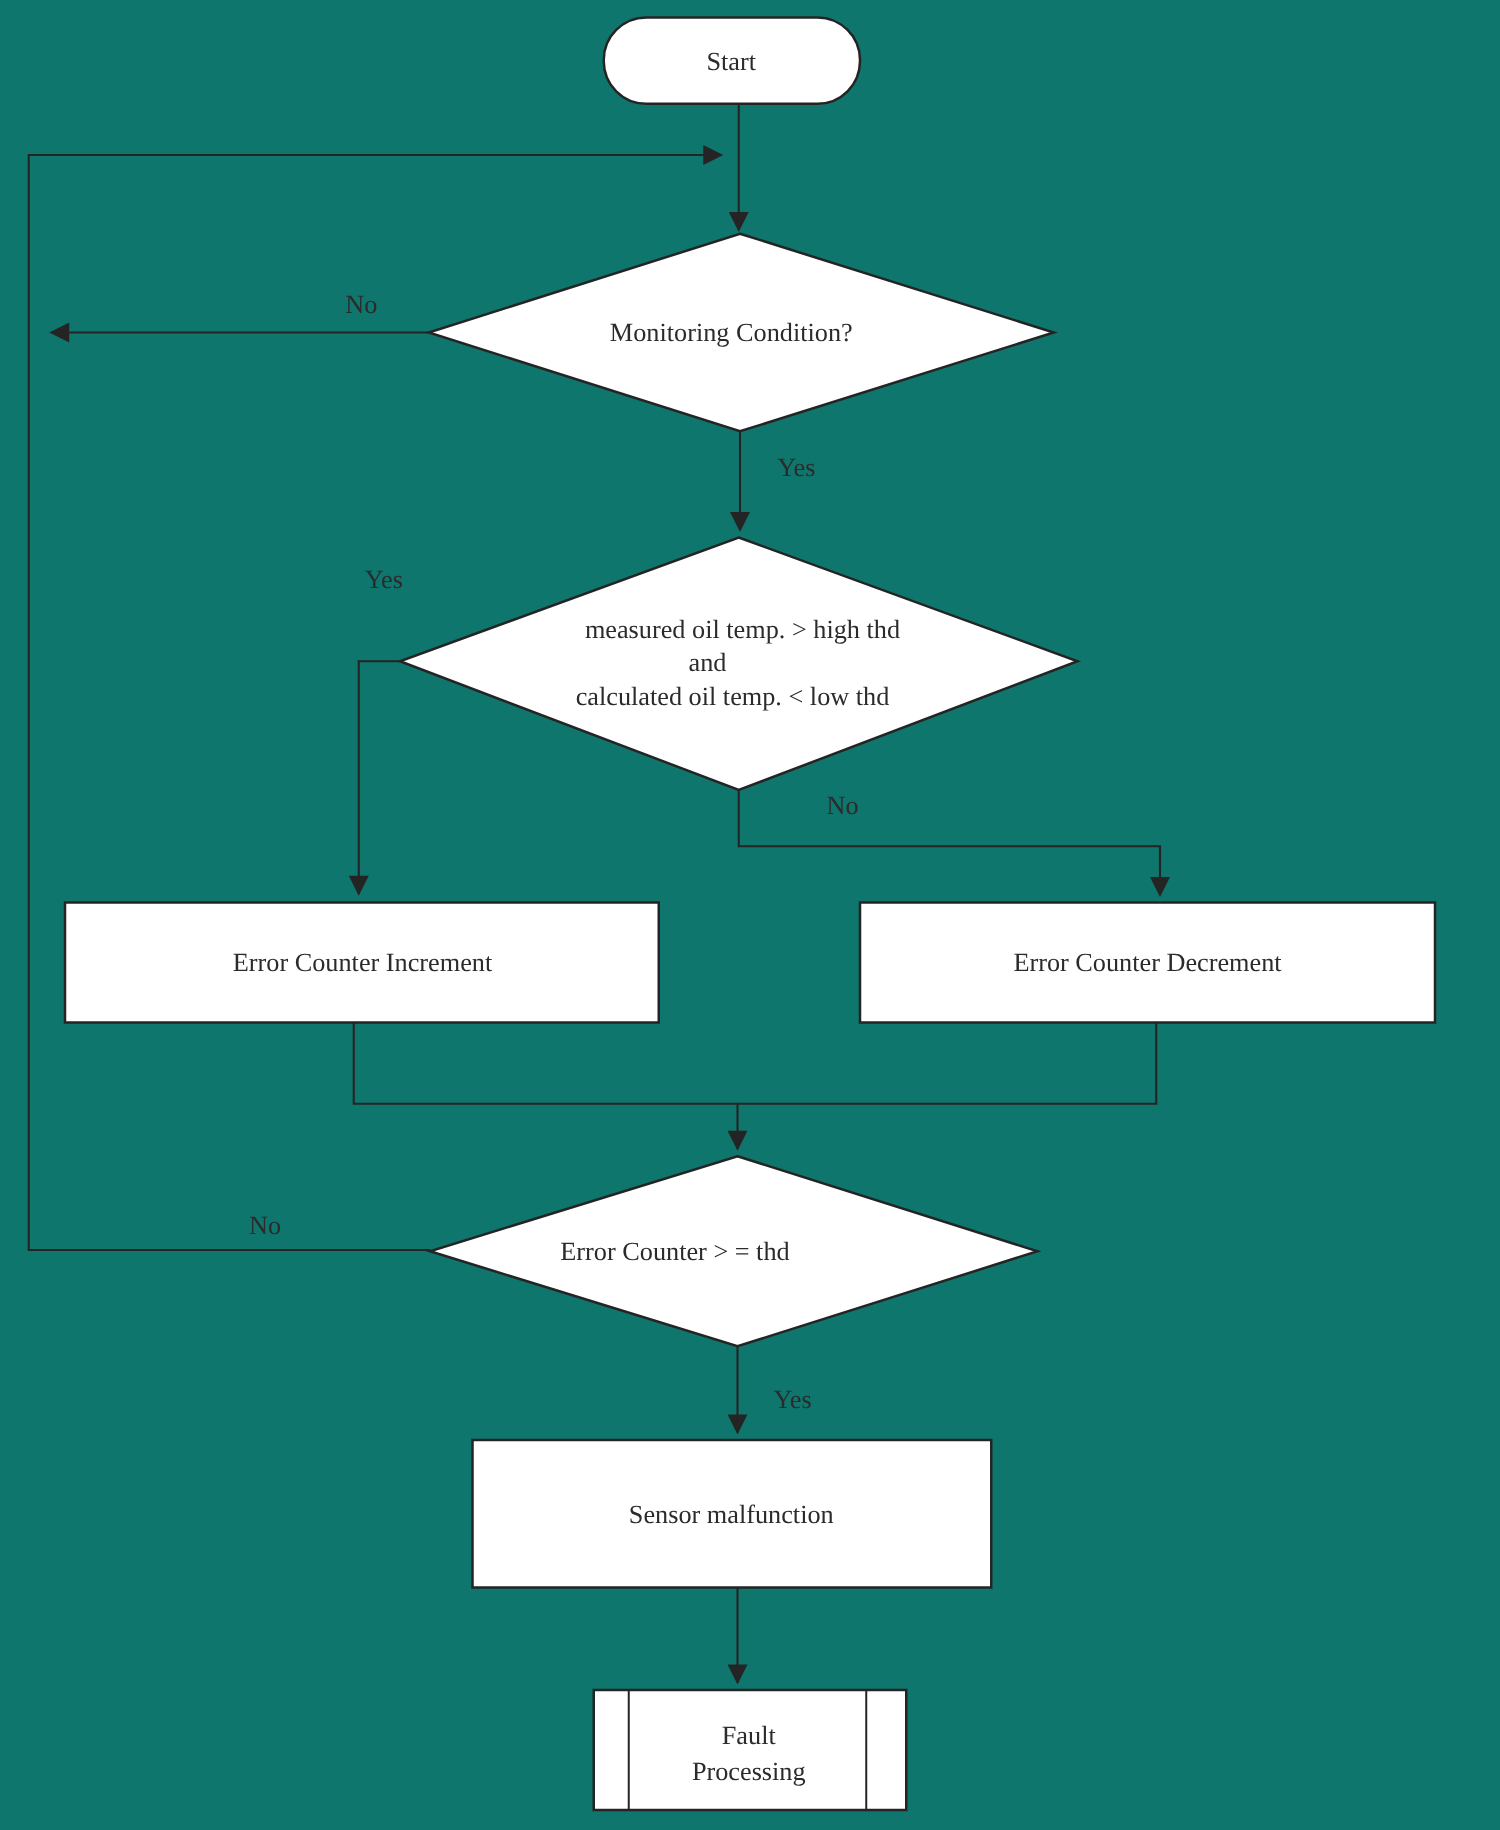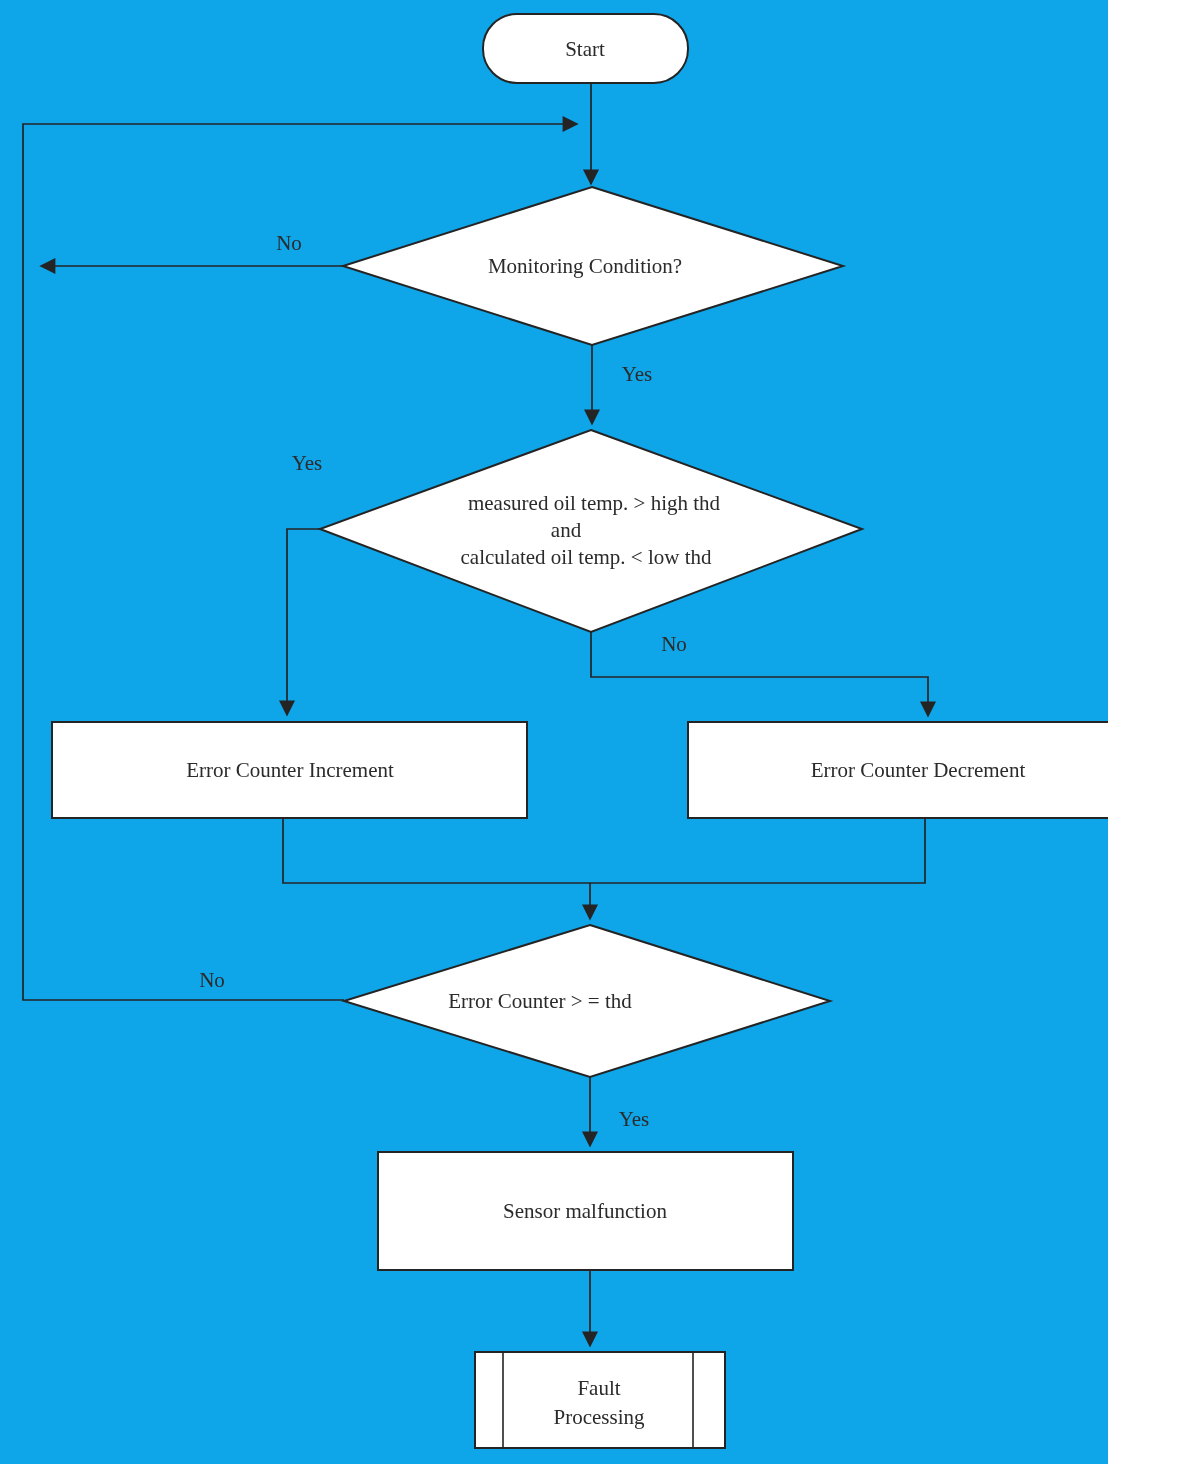--- a/index.html
+++ b/index.html
@@ -1,18 +1,18 @@
 <!DOCTYPE html>
 <html><head>
 <meta charset="utf-8">
 <style>
   html, body { margin: 0; padding: 0; background: #ffffff; }
   .page {
-    width: 1108px; height: 1464px; position: relative;
-    background: #0ea5e9; overflow: hidden;
+    width: 1200px; height: 1464px; position: relative;
+    background: #0f766e; overflow: hidden;
   }
   svg { display: block; }
   text {
     font-family: "Liberation Serif", "DejaVu Serif", serif;
     fill: #2b2b2b;
   }
   .node-label { font-size: 21px; }
   .edge-label { font-size: 21px; }
   .shape { fill: #ffffff; stroke: #242424; stroke-width: 2; }
   .inner-bar { fill: none; stroke: #242424; stroke-width: 1.6; }

